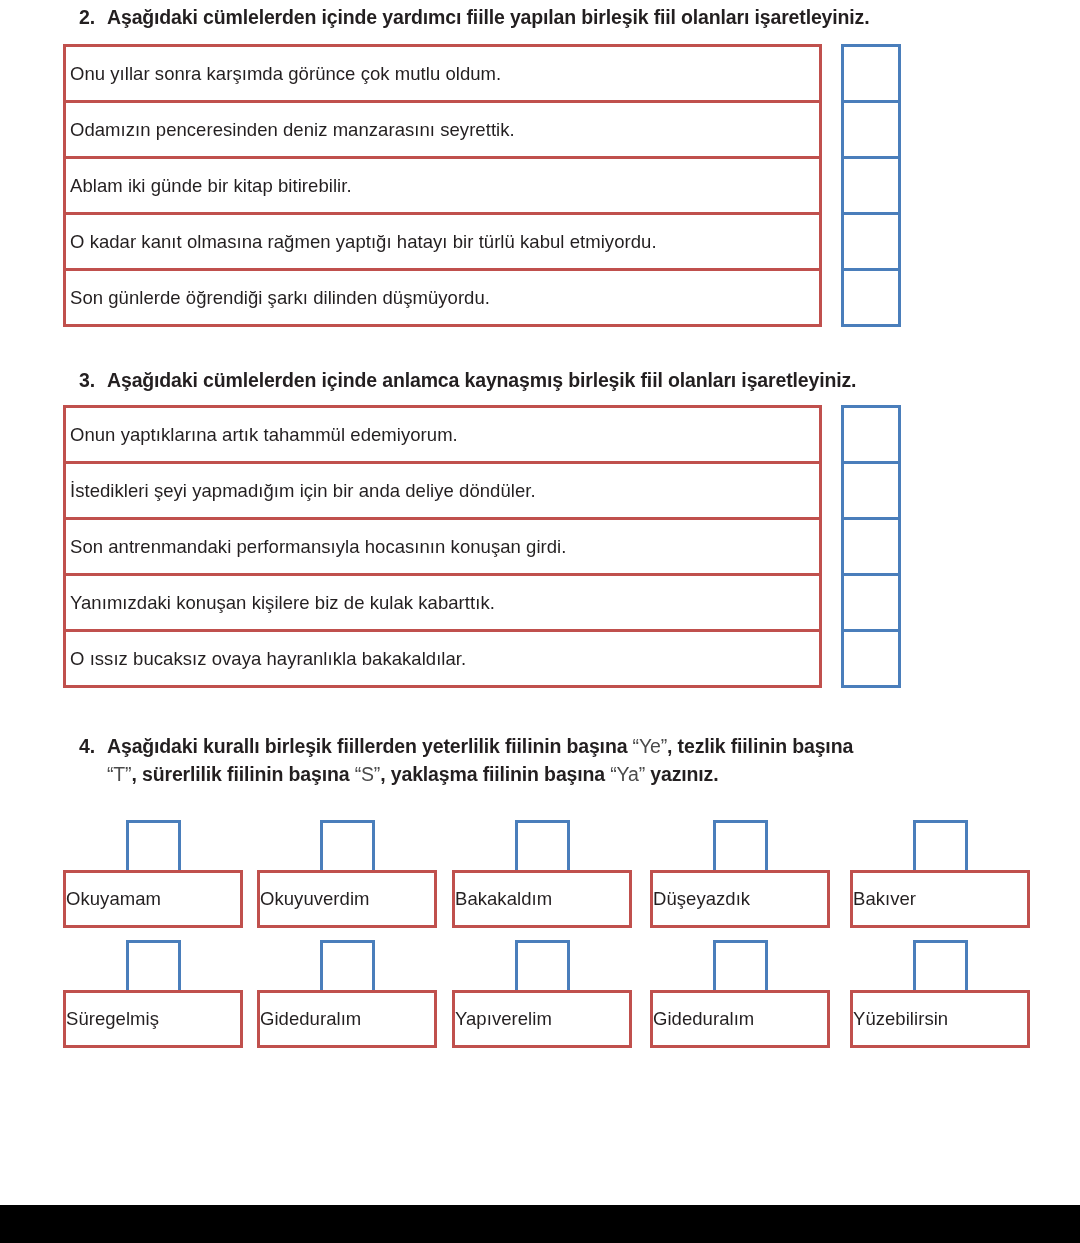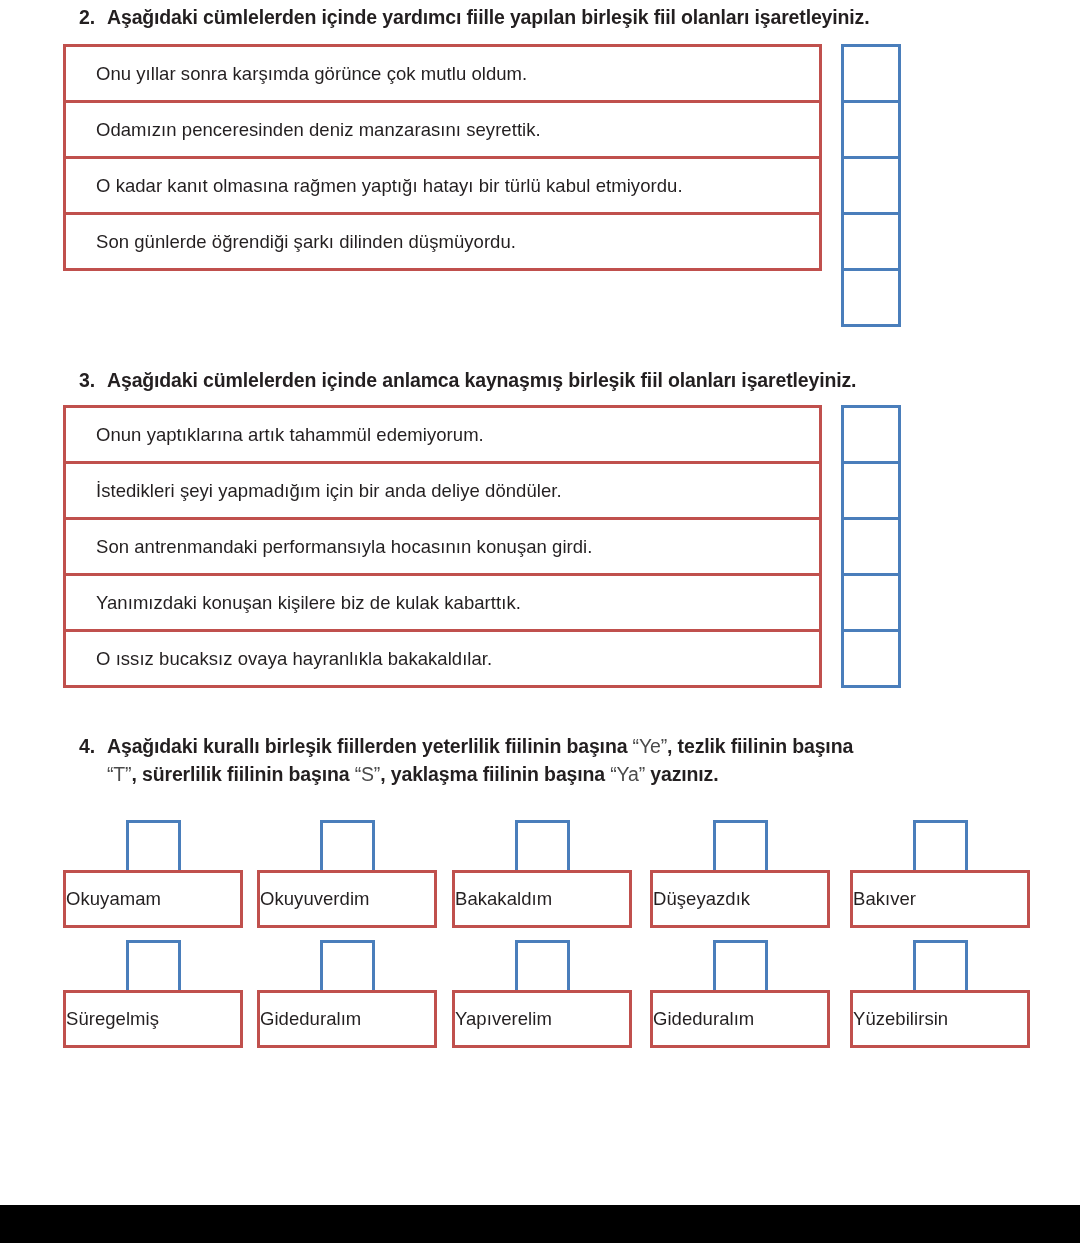--- a/index.html
+++ b/index.html
@@ -67,21 +67,21 @@
     border: 3px solid #c0504d;
     background: #ffffff;
     margin-top: -3px;
     display: flex;
     align-items: center;
   }
   .sentence-row:first-child { margin-top: 0; }
   .sentence-text {
     font-size: 18.5px;
     color: #231f20;
-    padding-left: 30px;
+    padding-left: 4px;
     letter-spacing: 0.05px;
   }
 
   
   .check-column {
     position: absolute;
     left: 841px;
     width: 60px;
   }
   .check-cell {
@@ -160,20 +160,23 @@
   </div>
 
   <div class="sentence-list" style="top:44px;">
     <div class="sentence-row">
       <span class="sentence-text">Onu yıllar sonra karşımda görünce çok mutlu oldum.</span>
     </div>
     <div class="sentence-row">
       <span class="sentence-text">Odamızın penceresinden deniz manzarasını seyrettik.</span>
     </div>
     <div class="sentence-row">
+      <span class="sentence-text">Ablam iki günde bir kitap bitirebilir.</span>
+    </div>
+    <div class="sentence-row">
       <span class="sentence-text">O kadar kanıt olmasına rağmen yaptığı hatayı bir türlü kabul etmiyordu.</span>
     </div>
     <div class="sentence-row">
       <span class="sentence-text">Son günlerde öğrendiği şarkı dilinden düşmüyordu.</span>
     </div>
   </div>
 
   <div class="check-column" style="top:44px;">
     <div class="check-cell"></div>
     <div class="check-cell"></div>

